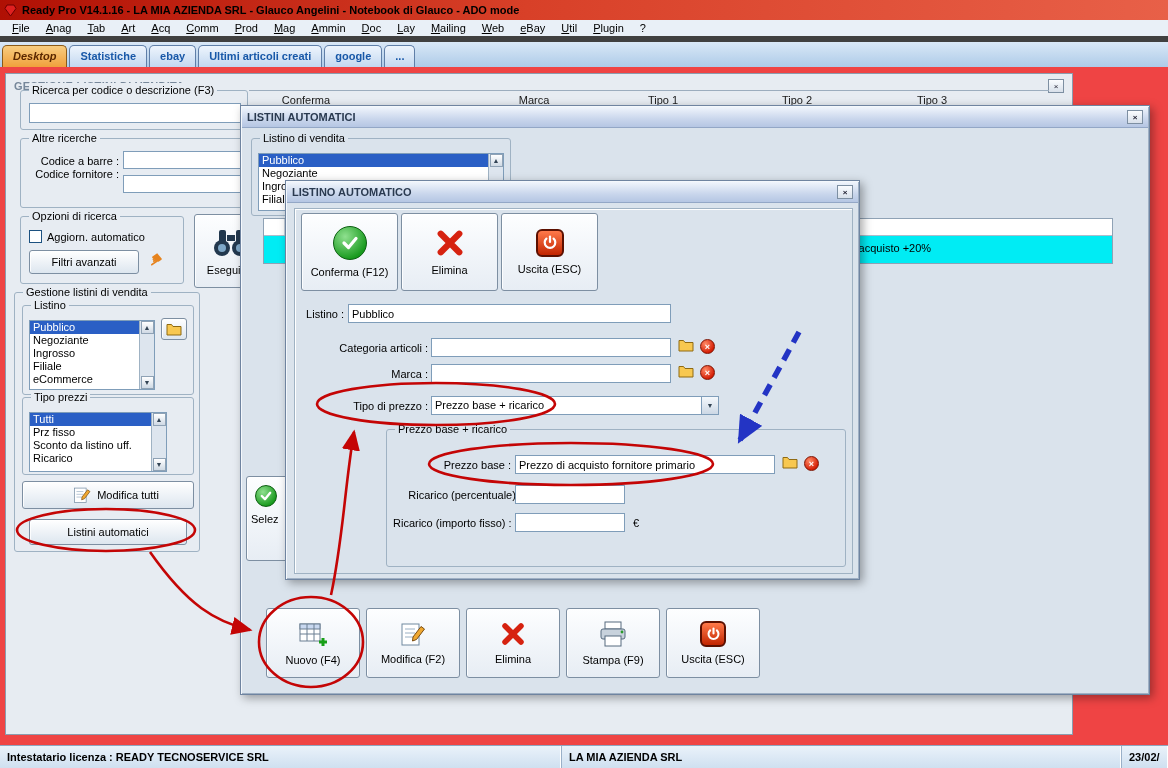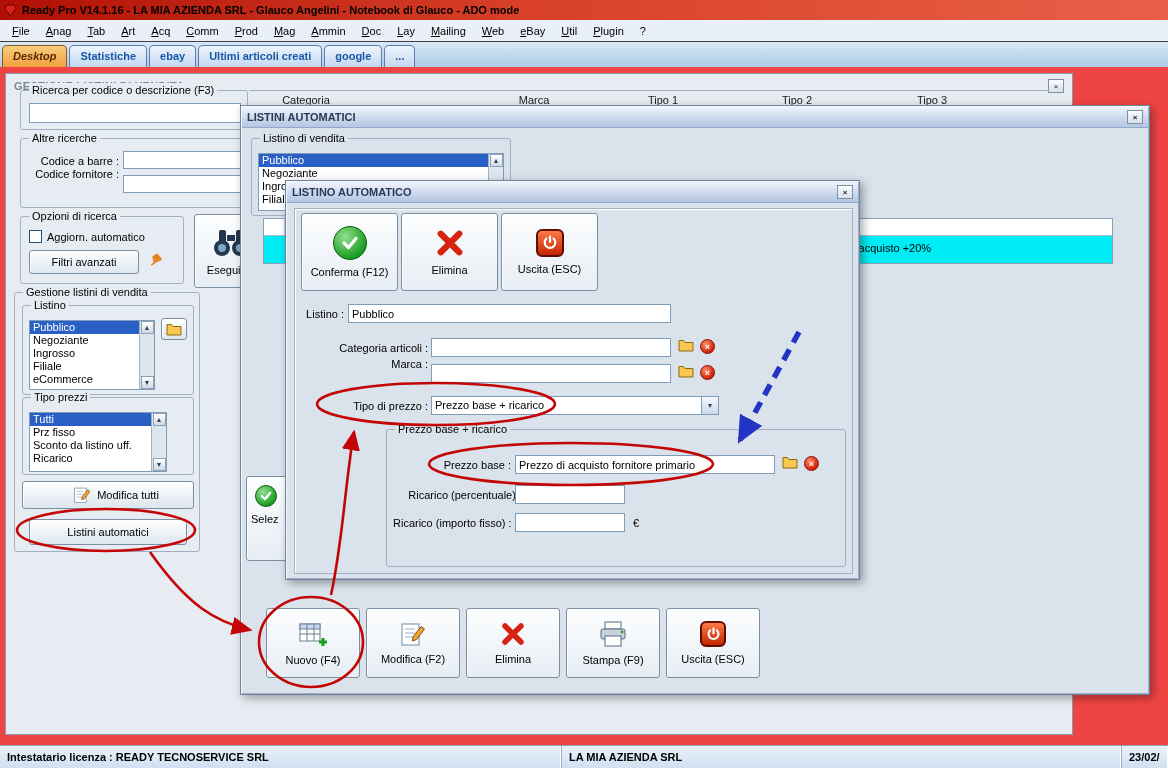--- a/index.html
+++ b/index.html
@@ -8,21 +8,21 @@
   .screen{position:relative;width:1168px;height:768px;overflow:hidden;background:#ef4444;}
 
   
   .titlebar{position:absolute;left:0;top:0;width:1168px;height:20px;
     background:linear-gradient(90deg,#b01004,#d84028 45%,#e86048);
     display:flex;align-items:center;gap:5px;padding:0 4px;font-weight:bold;color:#000;}
   .titlebar .ttext{white-space:nowrap;}
 
   
   .menubar{position:absolute;left:0;top:20px;width:1168px;height:22px;background:#e9f0f7;
-    border-bottom:1px solid #404040;display:flex;align-items:center;padding-left:4px;}
+    border-bottom:6px solid #404040;display:flex;align-items:center;padding-left:4px;}
   .menu-item{display:inline-block;padding:3px 8px;white-space:nowrap;}
   .menu-item::first-letter{text-decoration:underline;}
 
   
   .tabbar{position:absolute;left:0;top:42px;width:1168px;height:25px;
     background:linear-gradient(#d9e8f7,#aecbe8);display:flex;align-items:flex-end;padding-left:2px;}
   .tab{height:22px;padding:4px 10px 0 10px;margin-right:2px;border:1px solid #5f7fa8;border-bottom:none;
     border-radius:5px 5px 0 0;background:linear-gradient(#eef5fd,#c3d8f0);color:#1858a8;font-weight:bold;white-space:nowrap;}
   .tab.active{background:linear-gradient(#f8cd80,var(--tab-active-orange,#f0a03c));color:#5a2800;border-color:#8a5a18;font-style:italic;}
 
@@ -139,21 +139,21 @@
     <div class="tab">Ultimi articoli creati</div>
     <div class="tab">google</div>
     <div class="tab">...</div>
   </div>
 
   <div class="main-window">
     <div class="mw-title">GESTIONE LISTINI DI VENDITA</div>
     <div class="xbox" style="position:absolute;right:8px;top:5px;">×</div>
 
     <div style="position:absolute;left:243px;top:16px;width:800px;border-top:1px solid #9cadbe;"></div>
-    <span class="colhdr" style="left:300px;top:20px;">Categoria</span>
+    <span class="colhdr" style="left:300px;top:20px;">Conferma</span>
     <span class="colhdr" style="left:528px;top:20px;">Marca</span>
     <span class="colhdr" style="left:657px;top:20px;">Tipo 1</span>
     <span class="colhdr" style="left:791px;top:20px;">Tipo 2</span>
     <span class="colhdr" style="left:926px;top:20px;">Tipo 3</span>
 
     <div class="groupbox mw-g" style="left:14px;top:16px;width:228px;height:40px;">
       <span class="legend">Ricerca per codice o descrizione (F3)</span>
       <input class="tb" style="left: 8px; top: 12px; width: 212px; height: 20px;" value="">
     </div>
 
@@ -379,21 +379,21 @@
 
     <span class="lbl r" style="left:10px;top:160px;width:132px;">Categoria articoli :</span>
     <input class="tb" style="left: 145px; top: 157px; width: 240px; height: 19px;" value="">
     <span class="icon-fold" style="left:392px;top:158px;">
       <svg width="16" height="13" viewBox="0 0 16 13">
           <path d="M1,3 L1,1.5 L5.5,1.5 L7,3.5 L15,3.5 L15,12 L1,12 Z" fill="#f8c850" stroke="#8f6a12"></path>
         </svg>
     </span>
     <span class="icon-del" style="left:414px;top:158px;">×</span>
 
-    <span class="lbl r" style="left:10px;top:176px;width:132px;">Marca :</span>
+    <span class="lbl r" style="left:10px;top:186px;width:132px;">Marca :</span>
     <input class="tb" style="left: 145px; top: 183px; width: 240px; height: 19px;" value="">
     <span class="icon-fold" style="left:392px;top:184px;">
       <svg width="16" height="13" viewBox="0 0 16 13">
           <path d="M1,3 L1,1.5 L5.5,1.5 L7,3.5 L15,3.5 L15,12 L1,12 Z" fill="#f8c850" stroke="#8f6a12"></path>
         </svg>
     </span>
     <span class="icon-del" style="left:414px;top:184px;">×</span>
 
     <span class="lbl r" style="left:10px;top:218px;width:132px;">Tipo di prezzo :</span>
     <div class="combo" style="left:145px;top:215px;width:288px;height:19px;">

